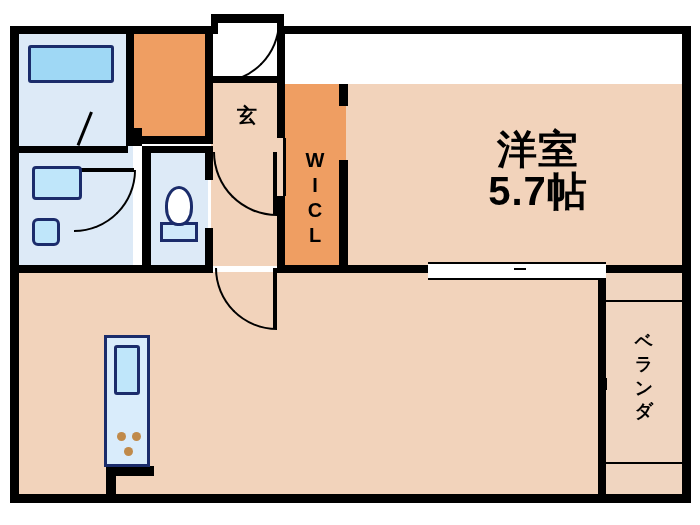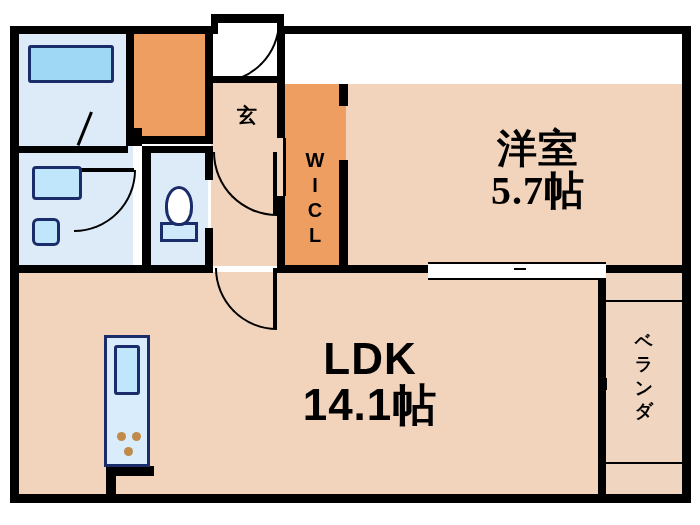--- a/index.html
+++ b/index.html
@@ -198,24 +198,22 @@
   <div class="abs toilet-tank" style="left:160px; top:222px; width:38px; height:20px;"></div>
 
   <div class="abs toilet-bowl" style="left:165px; top:186px; width:28px; height:40px;"></div>
 
   <div class="abs kitchen-counter" style="left:104px; top:335px; width:46px; height:132px;"></div>
   <div class="abs kitchen-sinkbox" style="left:114px; top:345px; width:26px; height:50px;"></div>
   <div class="abs burner" style="left:117px; top:432px; width:9px; height:9px;"></div>
   <div class="abs burner" style="left:132px; top:432px; width:9px; height:9px;"></div>
   <div class="abs burner" style="left:124px; top:447px; width:9px; height:9px;"></div>
 
-  <div class="abs label label-ldk" style="left:250px; top:336px; width:240px;">LDK
-14.1帖</div>
-
-  <div class="abs label label-room" style="left:438px; top:128px; width:200px;font-family:Liberation Serif, serif;">洋室
+
+  <div class="abs label label-room" style="left:438px; top:128px; width:200px;">洋室
 5.7帖</div>
 
 
   <div class="abs label label-gen" style="left:214px; top:105px; width:66px;">玄</div>
 
   <div class="abs label label-wic" style="left:291px; top:148px; width:48px;">W
 I
 C
 L</div>
 

